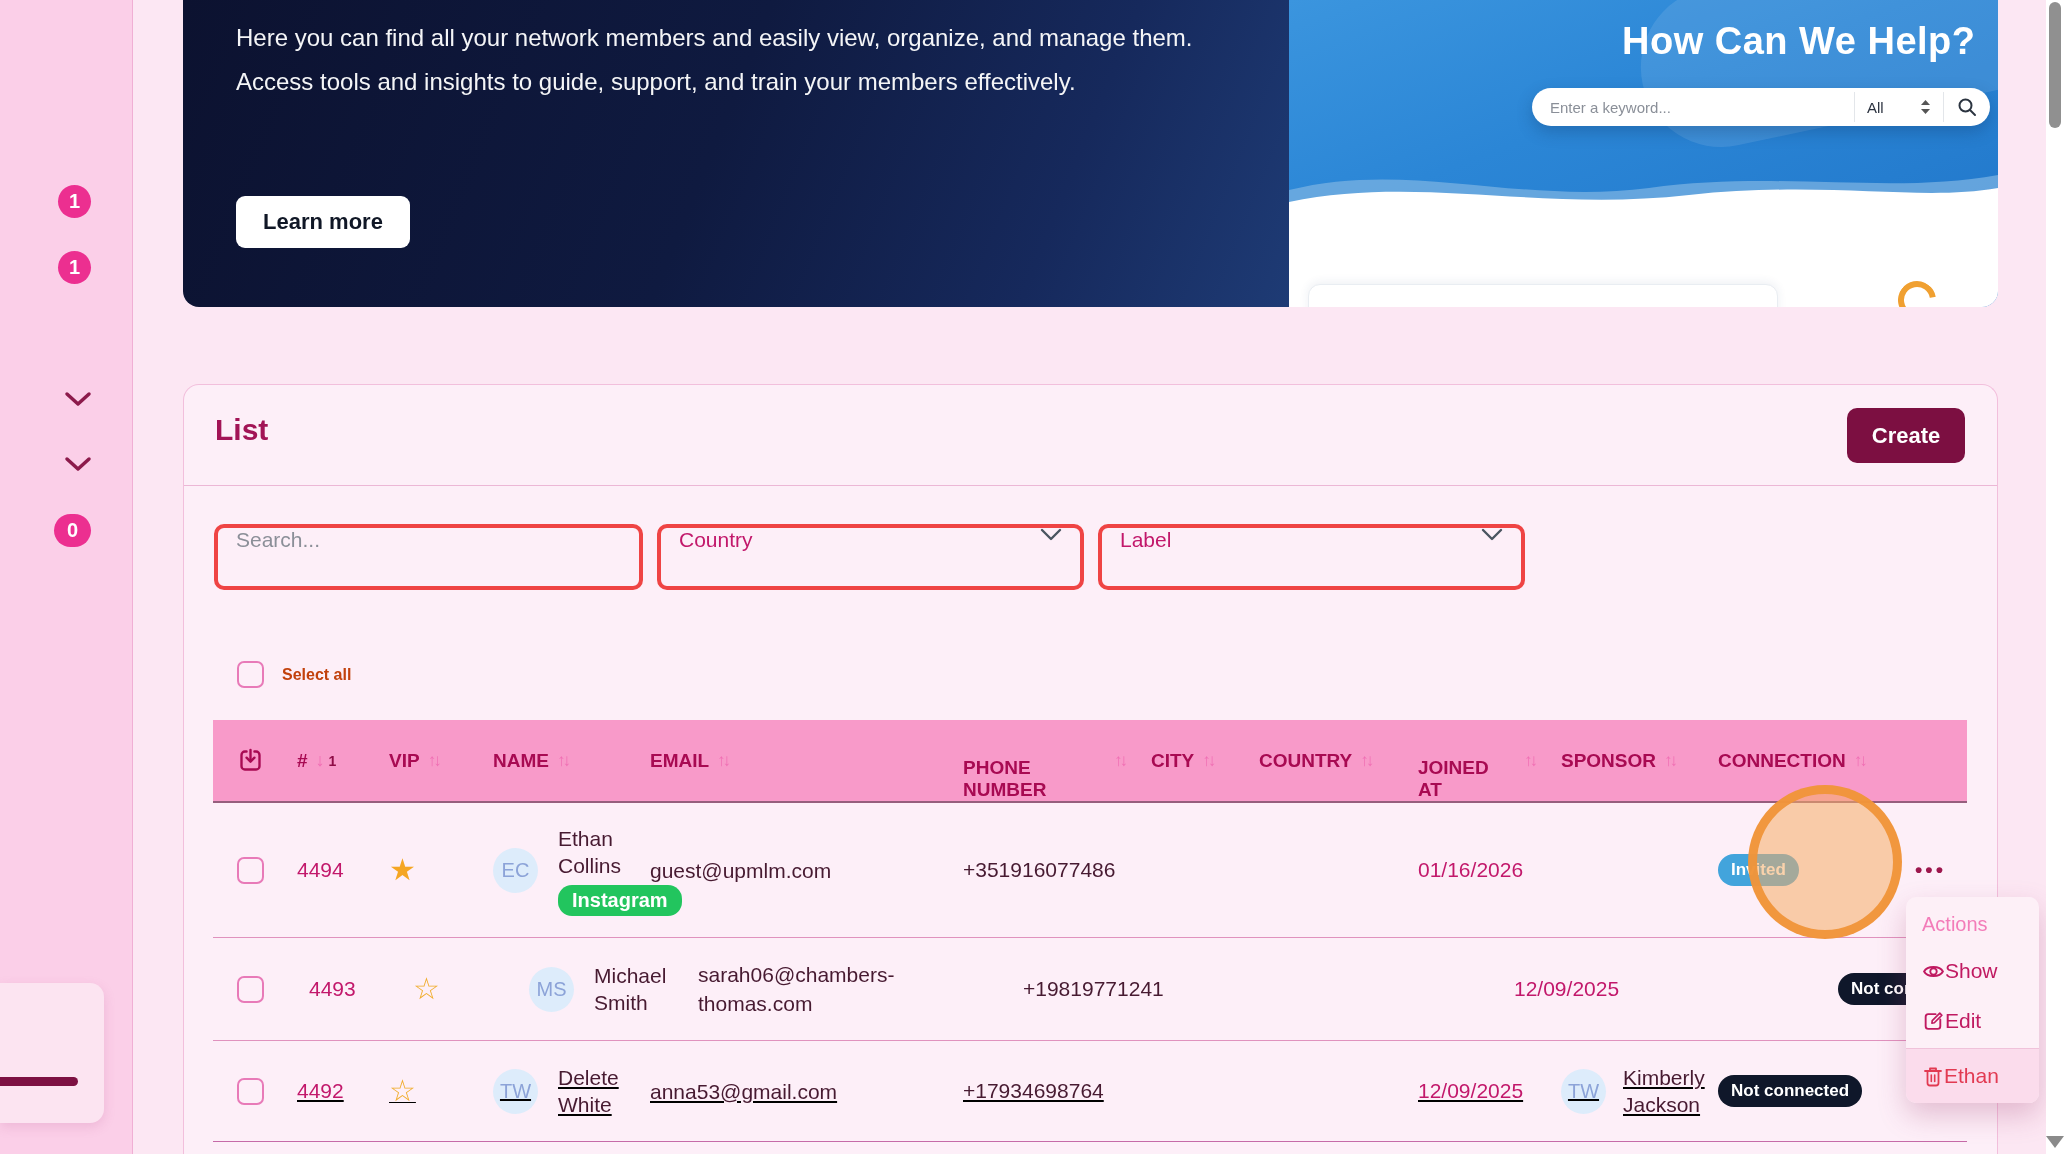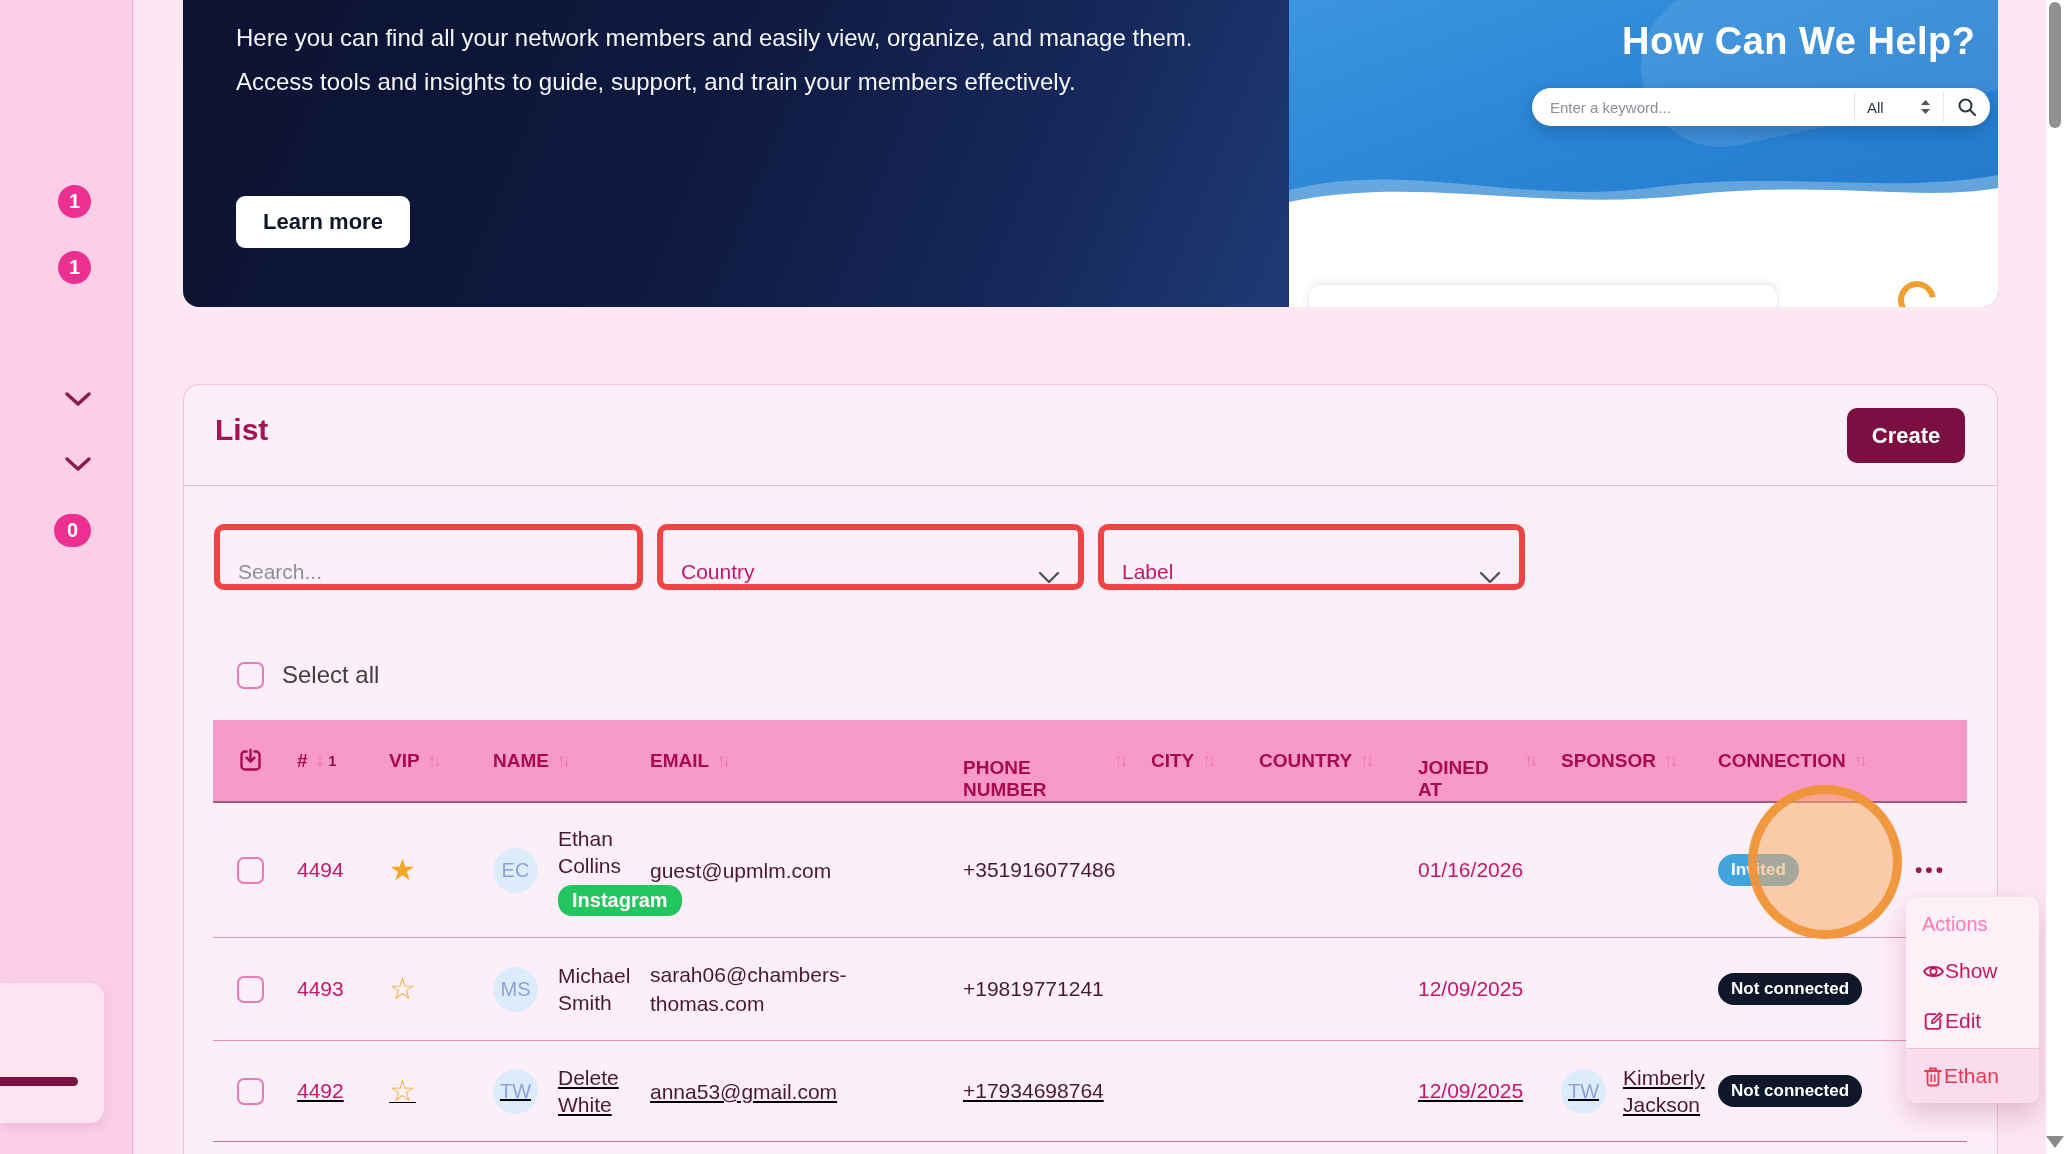--- a/index.html
+++ b/index.html
@@ -68,54 +68,54 @@
   .card { position:absolute; left:183px; top:384px; width:1815px; height:770px;
     background:#fdeff8; border:1px solid #f2bfdc; border-bottom:none;
     border-radius:16px 16px 0 0; }
   .card-title { position:absolute; left:31px; top:28px; font-size:30px; font-weight:bold;
     color:#a21456; }
   .create-btn { position:absolute; right:32px; top:23px; width:118px; height:55px;
     background:#7c0f41; color:#fff; font-weight:bold; font-size:22px; border:none;
     border-radius:10px; display:flex; align-items:center; justify-content:center; cursor:pointer; }
   .card-divider { position:absolute; left:0; top:100px; width:100%; height:1px; background:#ecb7d6; }
 
-  .filter { position:absolute; top:139px; height:66px; border:6px solid #ef4444;
-    border-radius:10px; display:flex; align-items:flex-end; font-size:21px; background:transparent; }
+  .filter { position:absolute; top:139px; height:66px; border:4px solid #ef4444;
+    border-radius:10px; display:flex; align-items:flex-start; font-size:21px; background:transparent; }
   .f-search { left:30px; width:429px; }
   .f-search input { width:100%; border:none; outline:none; background:transparent;
     font-size:21px; padding:0 18px; color:#471a31; font-family:"Liberation Sans",sans-serif; }
   .f-search input::placeholder { color:#8b8f98; }
   .f-select { justify-content:space-between; padding:0 18px; color:#c2186b; cursor:pointer; }
   .f-country { left:473px; width:427px; }
   .f-label { left:914px; width:427px; }
 
   .select-all-row { position:absolute; left:53px; top:276px; display:flex;
     align-items:center; gap:18px; }
   .checkbox { width:27px; height:27px; border:2.5px solid #e87ab8; border-radius:7px;
     background:transparent; cursor:pointer; }
-  .select-all-label { font-size:24px; font-weight:normal; color:#404040; }
+  .select-all-label { font-size:16px; font-weight:bold; color:#c2410c; }
 
   
   .grid-cols { display:grid;
     grid-template-columns:72px 92px 92px 169px 313px 188px 108px 159px 143px 157px 197px 64px;
     align-items:center; }
   .thead { position:absolute; left:29px; top:335px; width:1754px; height:83px;
     background:#f89ac9; border-bottom:2px solid rgba(70,45,62,.55); }
   .th { color:#a80a52; font-weight:bold; font-size:19px; display:flex; align-items:center;
     gap:8px; padding-left:12px; cursor:pointer; }
   .th.first { padding-left:24px; }
   .th .wrap2 { display:inline-block;margin-top:36px; }
   .sort-arrows { color:#f06fb4; font-size:17px; letter-spacing:-3px; font-weight:normal; }
   .sort-active { color:#f06fb4; font-size:18px; }
   .sort-order { color:#8f0c46; font-size:14px; font-weight:bold; margin-left:-4px; }
 
   .tbody { position:absolute; left:29px; top:418px; width:1754px; }
   .trow { border-bottom:1.5px solid #e092be; }
   .trow.last { border-bottom:1.5px solid #c66aa8; }
-  .row-1 { height:135px; } .row-2 { height:103px; } .row-3 { height:101px;text-decoration:underline; }
+  .row-1 { height:135px; } .row-2 { height:103px;gap:12px; } .row-3 { height:101px;text-decoration:underline; }
   .td { padding-left:12px; }
   .td.first { padding-left:24px; }
   .cell-num { color:#c2186b; font-size:21px; }
   .star { font-size:30px; line-height:30px; cursor:pointer; }
   .star.filled { color:#f5a623; } .star.outline { color:#f0ad2e; }
   .avatar { width:45px; height:45px; min-width:45px; border-radius:50%; background:#ddecfb;
     color:#8ca3d8; font-size:20px; display:flex; align-items:center; justify-content:center; }
   .name-cell { display:flex; align-items:center; gap:20px; padding-left:24px; }
   .name-stack { display:flex; flex-direction:column; align-items:flex-start; gap:6px; }
   .pname { color:#471a31; font-size:21px; line-height:27px; width:92px; }

